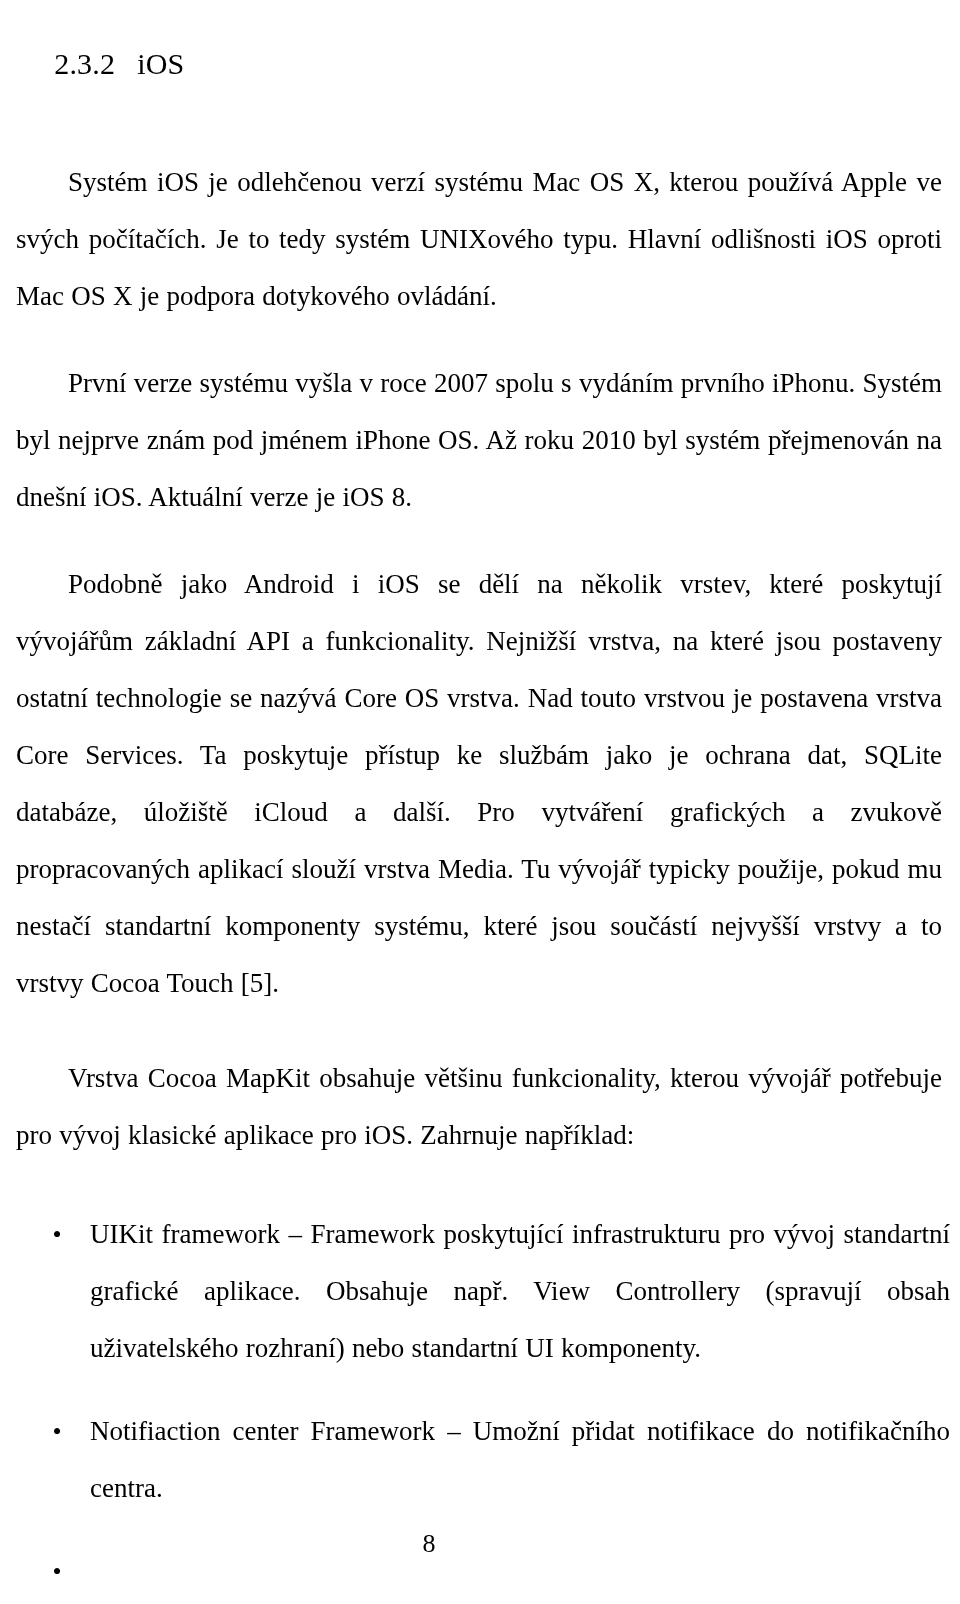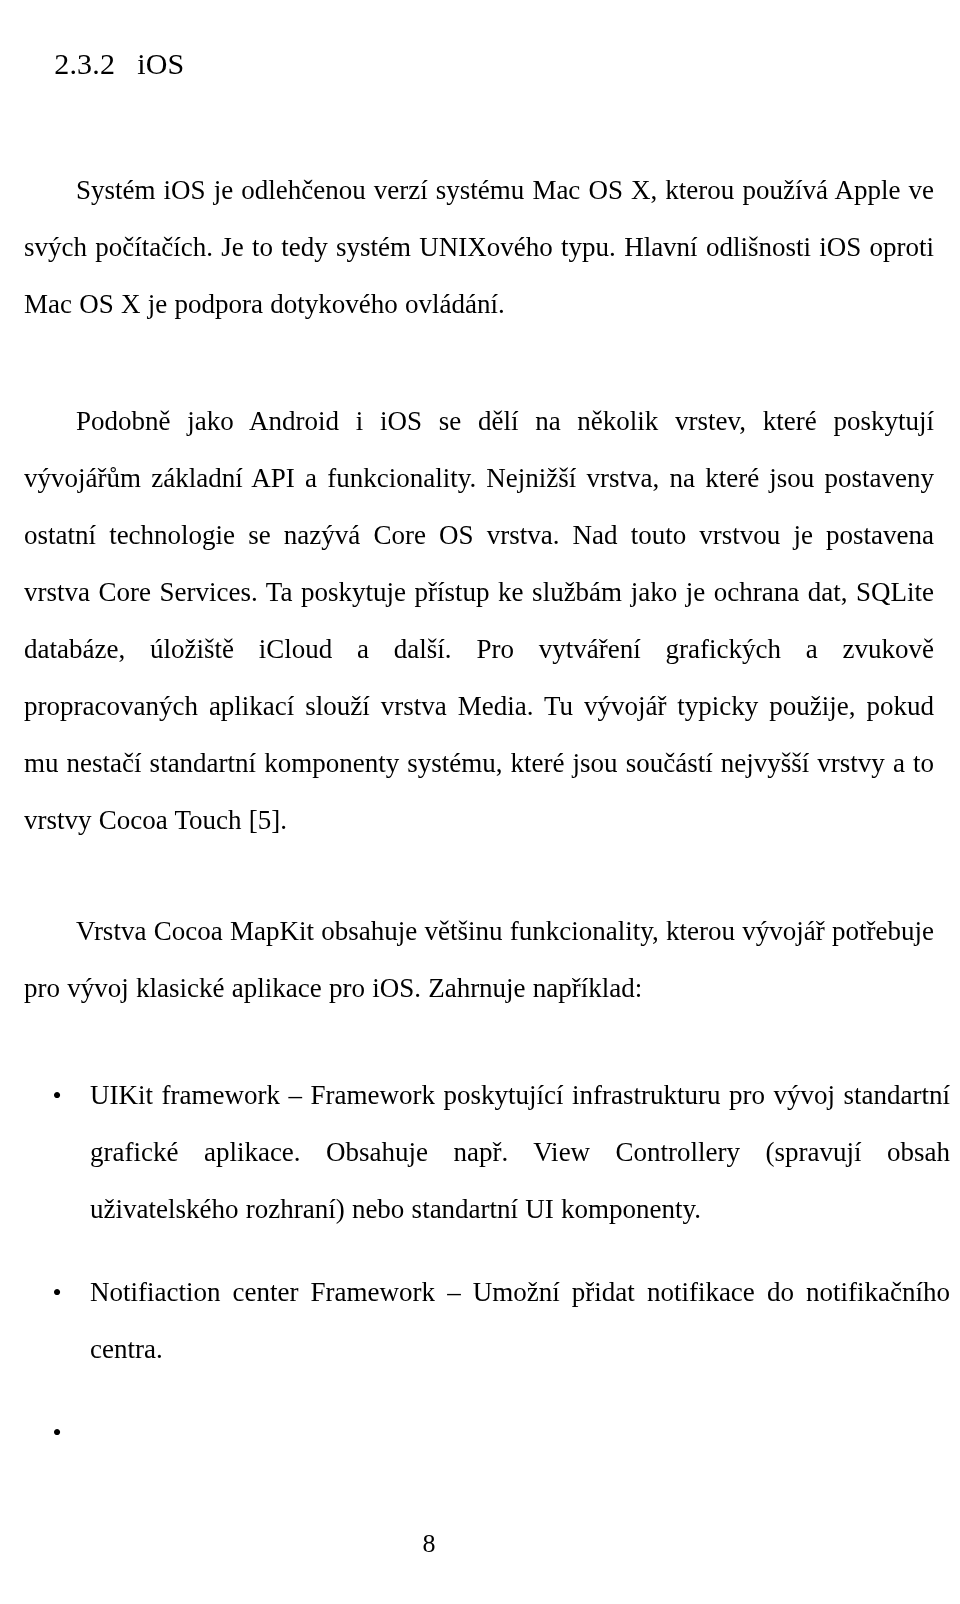--- a/index.html
+++ b/index.html
@@ -53,21 +53,21 @@
   .heading .ttl {
     display: inline;
   }
 
   
   .para {
     font-size: 27px;
     line-height: 57px;
     text-align: justify;
     text-justify: inter-word;
-    margin: 16px;
+    margin: 8px;
     text-indent: 52px;
     word-spacing: 0.5px;
   }
 
   .spacer-sm { height: 14px; }
   .spacer-md { height: 22px; }
   .spacer-lg { height: 34px; }
 
   
   .bullets {
@@ -118,20 +118,21 @@
     <h2 class="heading">
       <span class="num">2.3.2</span><span class="gap"></span><span class="ttl">iOS</span>
     </h2>
 
     <div class="spacer-md"></div>
 
     <p class="para">Systém iOS je odlehčenou verzí systému Mac OS X, kterou používá Apple ve svých počítačích. Je to tedy systém UNIXového typu. Hlavní odlišnosti iOS oproti Mac OS X je podpora dotykového ovládání.</p>
 
     <div class="spacer-sm"></div>
 
+    <p class="para">První verze systému vyšla v roce 2007 spolu s vydáním prvního iPhonu. Systém byl nejprve znám pod jménem iPhone OS. Až roku 2010 byl systém přejmenován na dnešní iOS. Aktuální verze je iOS 8.</p>
 
     <div class="spacer-sm"></div>
 
     <p class="para">Podobně jako Android i iOS se dělí na několik vrstev, které poskytují vývojářům základní API a funkcionality. Nejnižší vrstva, na které jsou postaveny ostatní technologie se nazývá Core OS vrstva. Nad touto vrstvou je postavena vrstva Core Services. Ta poskytuje přístup ke službám jako je ochrana dat, SQLite databáze, úložiště iCloud a další. Pro vytváření grafických a zvukově propracovaných aplikací slouží vrstva Media. Tu vývojář typicky použije, pokud mu nestačí standartní komponenty systému, které jsou součástí nejvyšší vrstvy a to vrstvy Cocoa Touch [5].</p>
 
     <div class="spacer-md"></div>
 
     <p class="para">Vrstva Cocoa MapKit obsahuje většinu funkcionality, kterou vývojář potřebuje pro vývoj klasické aplikace pro iOS. Zahrnuje například:</p>
 
     <div class="spacer-lg"></div>

